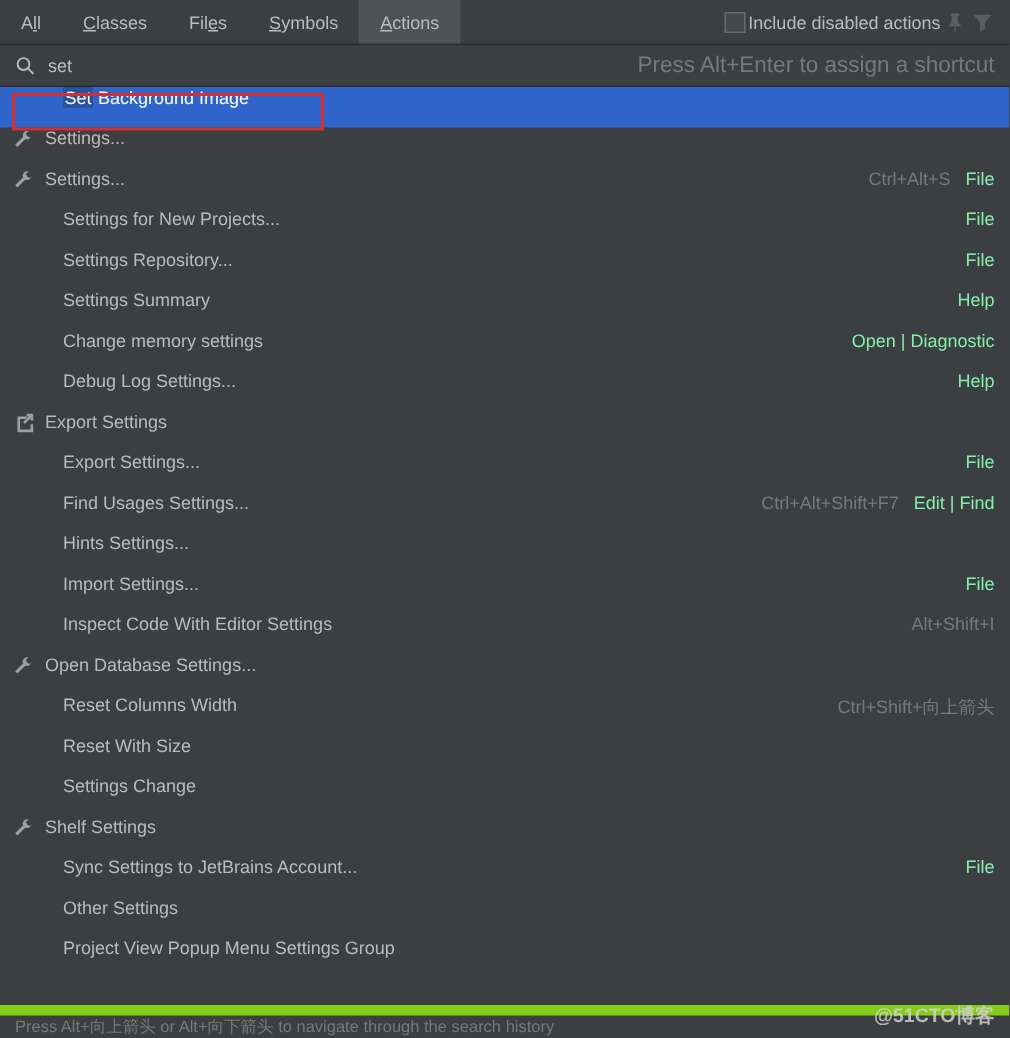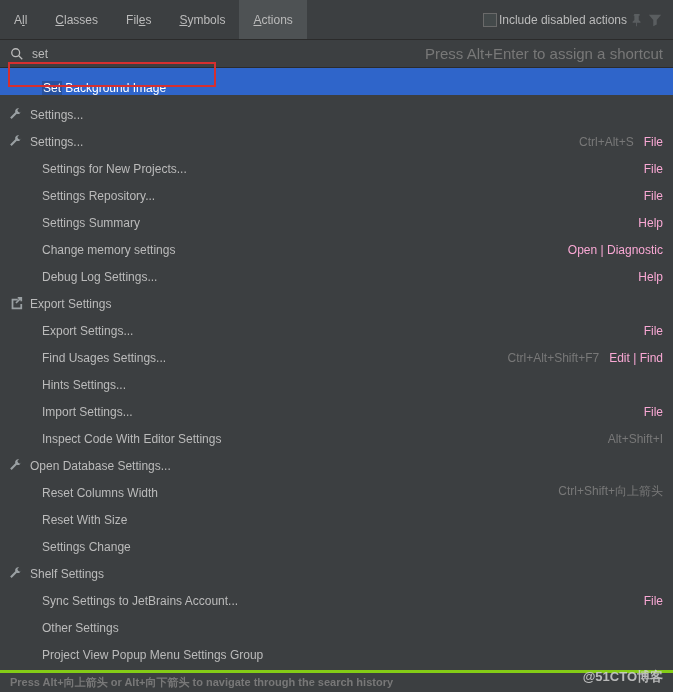--- a/index.html
+++ b/index.html
@@ -8,21 +8,21 @@
   background: #3c3f41;
   font-family: "Segoe UI", Arial, sans-serif;
   font-size: 12px;
   color: #bbbbbb;
   overflow: hidden;
   position: relative;
 }
 .tabs {
   display: flex;
   align-items: center;
-  height: 40px;
+  height: 30px;
   background: #3c3f41;
   border-bottom: 1px solid #2b2b2b;
 }
 .tab {
   padding: 0 14px;
   height: 100%;
   display: flex;
   align-items: center;
   color: #bbbbbb;
   cursor: pointer;
@@ -70,21 +70,21 @@
 }
 .hint {
   color: #787878;
   font-size: 15px;
 }
 .results {
   position: relative;
 }
 .item {
   display: flex;
-  align-items: flex-end;
+  align-items: flex-start;
   height: 27px;
   padding: 0 10px 0 8px;
   color: #bbbbbb;
   cursor: pointer;
 }
 .item.selected {
   background: #2f65ca;
   color: #ffffff;
 }
 .item .iconbox {
@@ -93,21 +93,21 @@
   display: flex; align-items: center; justify-content: center;
   flex-shrink: 0;
 }
 .item.indent .iconbox { margin-left: 12px; }
 .item .label { flex: 1; white-space: nowrap; overflow: hidden; }
 .item .shortcut {
   color: #787878;
   margin-left: 6px;
 }
 .item .context {
-  color: #f9a8d4;
+  color: #86efac;
   margin-left: auto;
   padding-left: 10px;
 }
 .highlight-box {
   position: absolute;
   left: 8px; top: 62px;
   width: 208px; height: 25px;
   border: 2px solid #d62f2f;
   pointer-events: none;
 }
@@ -123,22 +123,21 @@
 .footer {
   position: absolute;
   bottom: 0; left: 0; right: 0;
   height: 22px;
   background: #3c3f41;
   display: flex;
   align-items: center;
   padding: 0 10px;
   color: #787878;
   font-size: 11px;
-  border-top: 3px solid #84cc16;
-  font-weight: bold;
+  border-top: 7px solid #84cc16;
 }
 .watermark {
   position: absolute;
   bottom: 6px; right: 10px;
   color: #d0d0d0;
   font-size: 13px;
   font-weight: bold;
   opacity: 0.85;
 }
 svg { display: block; }

